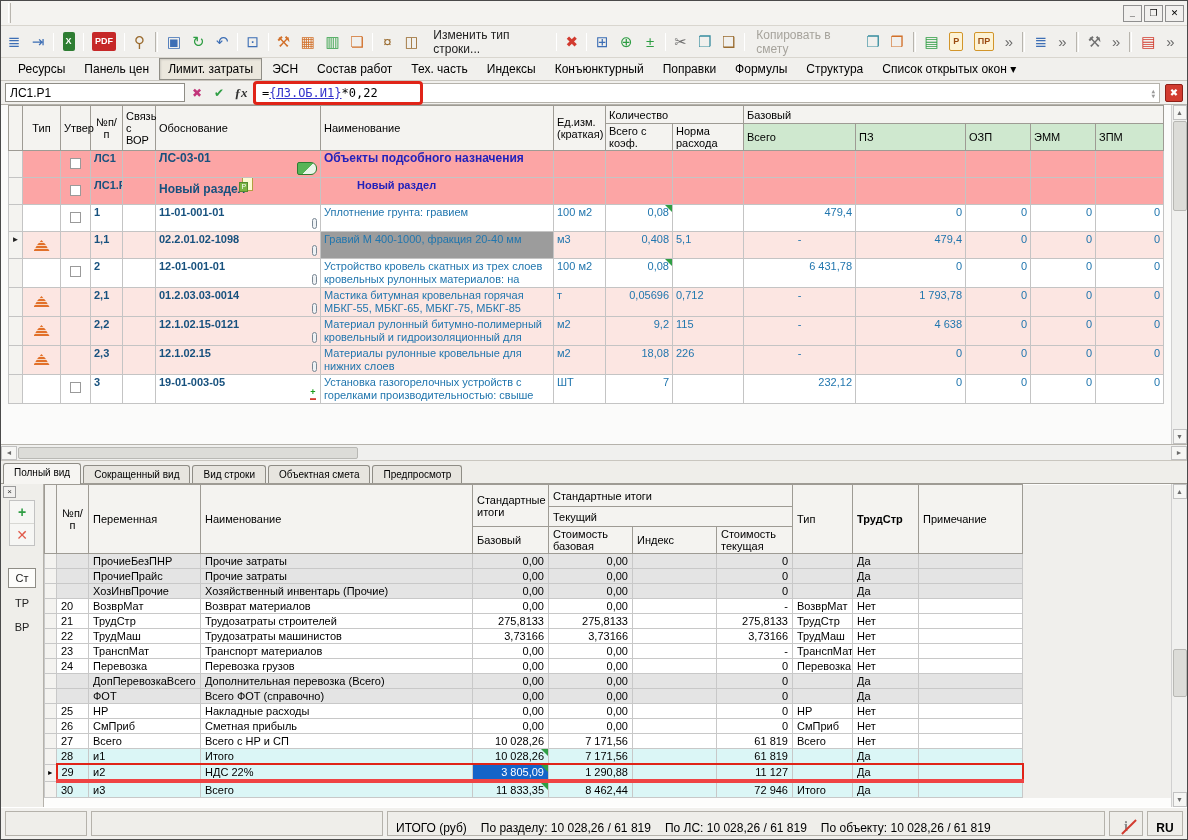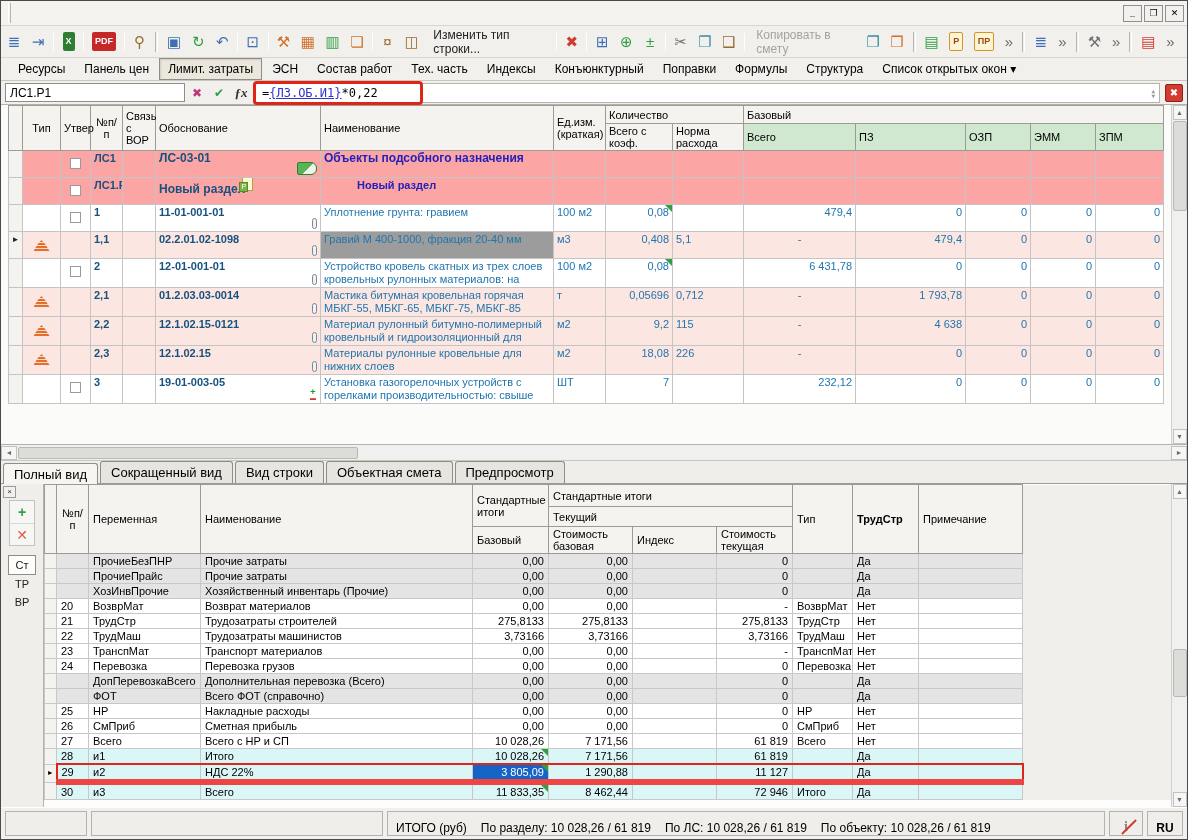--- a/index.html
+++ b/index.html
@@ -86,49 +86,49 @@
   
   .vscroll{position:absolute;top:0;right:0;width:16px;bottom:0;background:#f0f0ee;border-left:1px solid #d0d0d0;display:flex;flex-direction:column;align-items:center}
   .vscroll .arr{width:14px;height:15px;border:1px solid #c2c2c2;background:#f6f6f4;color:#6b6b6b;font-size:7px;display:flex;align-items:center;justify-content:center}
   .vscroll .thumb{width:14px;background:#dcdcd8;border:1px solid #b8b8b4;border-radius:2px}
   .hscrollbar{height:16px;display:flex;align-items:center;background:#f0f0ee;border-bottom:1px solid #c9c6bf}
   .hscrollbar .arr{width:16px;height:14px;border:1px solid #c2c2c2;background:#f6f6f4;color:#6b6b6b;font-size:7px;display:flex;align-items:center;justify-content:center}
   .hscrollbar .thumb{width:340px;height:12px;background:#dcdcd8;border:1px solid #b8b8b4;border-radius:2px;margin:0 1px}
   .hscrollbar .track{flex:1}
 
   
-  .viewtabs{height:23px;display:flex;align-items:flex-end;background:#efeeea;border-bottom:1px solid #9e9b94;padding-left:2px;font-size:13px}
+  .viewtabs{height:23px;display:flex;align-items:flex-end;background:#efeeea;border-bottom:1px solid #9e9b94;padding-left:2px;font-size:10px}
   .vtab{padding:3px 10px;border:1px solid #8f8d86;border-bottom:none;background:#e7e5df;margin-right:2px;border-radius:3px 3px 0 0}
   .vtab.active{background:#f6f5f2;font-weight:normal;height:21px;position:relative;top:1px}
 
   
   .bottom{flex:1;display:flex;background:#efeeea;overflow:hidden}
   .leftstrip{width:42px;display:flex;flex-direction:column;align-items:center;padding-top:2px;gap:2px}
   .xclose{align-self:flex-start;margin-left:2px;width:13px;height:12px;border:1px solid #9a9a9a;background:#f1f0ee;font-size:8px;line-height:10px;text-align:center;color:#333}
   .ministack{border:1px solid #c2c2c2;background:#f6f6f4;display:flex;flex-direction:column;width:26px}
   .mini{height:22px;display:flex;align-items:center;justify-content:center;font-size:14px;font-weight:bold}
   .mini.plus{color:#2f9e44}.mini.del{color:#e05a4a;border-top:1px solid #d8d8d4}
-  .sidetabs{margin-top:7px;display:flex;flex-direction:column;width:100%;align-items:center}
+  .sidetabs{margin-top:20px;display:flex;flex-direction:column;gap:6px;width:100%;align-items:center}
   .stab{font-size:11px;padding:3px 5px;color:#222}
   .stab.active{border:1px solid #8f8d86;background:#fdfdfb;padding:3px 7px}
   .btwrap{flex:1;position:relative;overflow:hidden;background:#fdfdfc;border-left:1px solid #b5b2ab}
   table.btable{border-collapse:collapse;table-layout:fixed;width:calc(100% - 16px)}
   .btable th{background:#f4f3f0;border:1px solid #9e9b94;font-weight:normal;font-size:11px;text-align:left;padding:1px 4px;vertical-align:middle;line-height:12px}
   .btable th.bold{font-weight:bold}
   .btable th.ctr{text-align:center}
   .btable td{border:1px solid #c8c8c8;font-size:11px;padding:0 4px;height:15px;line-height:14px;white-space:nowrap;overflow:hidden;background:#fff}
   .btable td.num{text-align:right}
   .btable .b-gut{background:#f4f3f0;width:12px;text-align:center;font-size:7px;padding:0}
   .btable .b-fill{border:none;background:#f0efec}
   .r-gray td{background:#e4e4e4}
   .r-gray td.b-fill{background:#f0efec}
   .r-cyan td{background:#dbf6f6}
   .r-cyan td.b-fill{background:#f0efec}
   td.sel{background:#1464c8 !important;color:#fff}
-  tr.hl td:not(.b-fill):not(.b-gut){border-top:2px solid #e02418;border-bottom:6px solid #ef4444}
+  tr.hl td:not(.b-fill):not(.b-gut){border-top:2px solid #e02418;border-bottom:4px solid #ef4444}
   tr.hl .b-num{border-left:2px solid #e02418}
   tr.hl .b-note{border-right:2px solid #e02418}
 
   
   .statusbar{height:32px;display:flex;align-items:stretch;background:#f1f0ed;border-top:1px solid #fff;padding:3px 4px;gap:4px}
   .spanel{border:1px solid #b5b2ab;background:#efeeea;display:flex;align-items:flex-end;padding:0 8px;font-size:12px}
   .spanel.p1{width:82px}.spanel.p2{width:292px}
   .spanel.p3{flex:1;gap:14px}
   .spanel.icon{width:34px;justify-content:center;position:relative}
   .noinfo{font-family:"Liberation Serif",serif;font-weight:bold;color:#8a8a8a;font-size:14px;position:relative}

